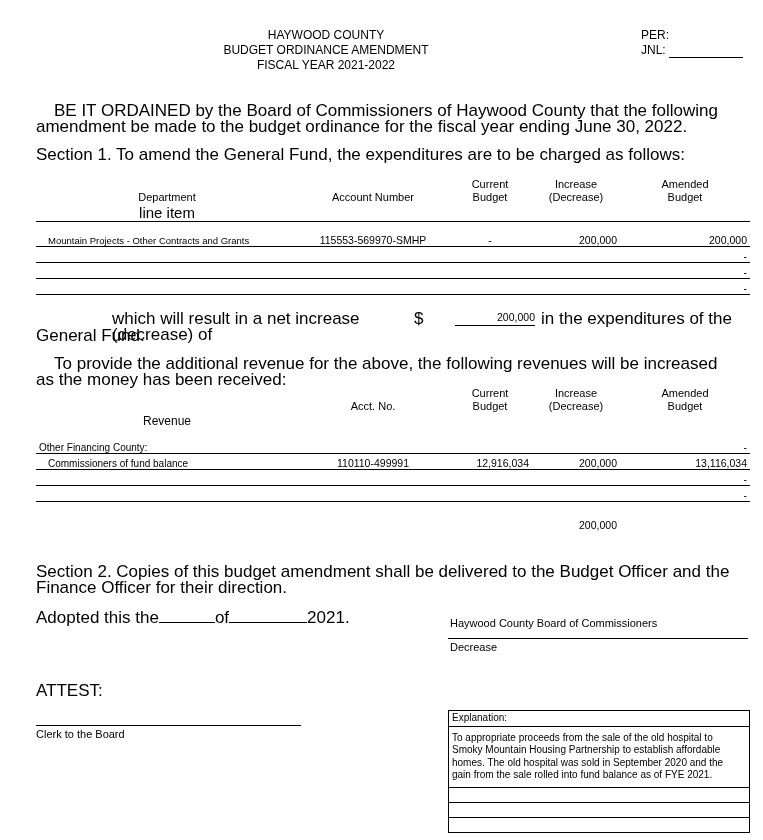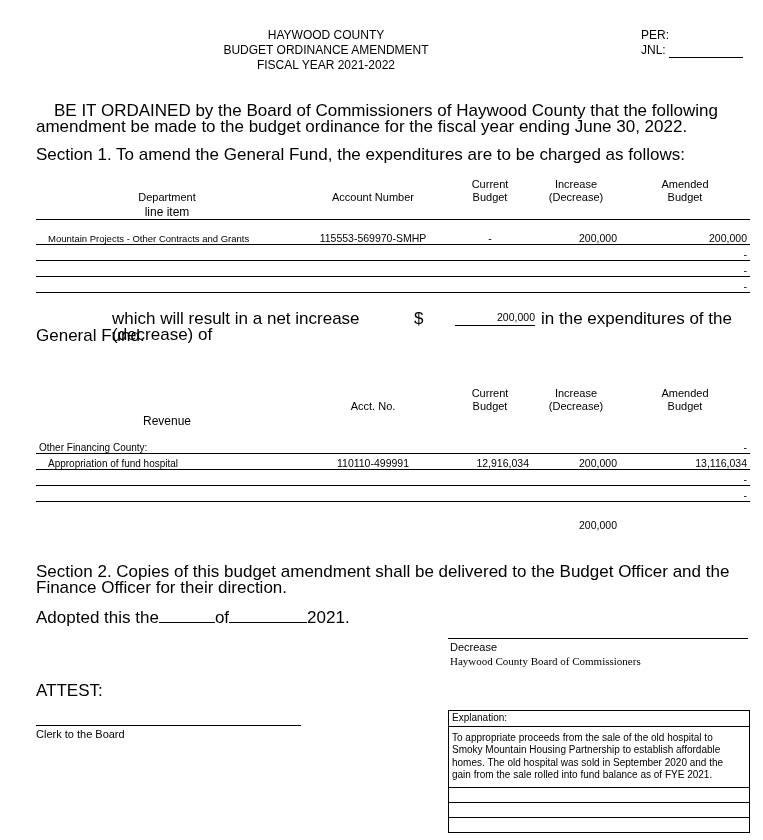--- a/index.html
+++ b/index.html
@@ -160,21 +160,21 @@
       <td class="colhead">
         <div>Increase</div>
         <div>(Decrease)</div>
       </td>
       <td class="colhead">
         <div>Amended</div>
         <div>Budget</div>
       </td>
     </tr>
     <tr class="ul">
-      <td class="ctr" style="font-size:12px;margin-top:25px;">line item</td>
+      <td class="ctr" style="font-size:15px;margin-top:25px;">line item</td>
       <td></td>
       <td></td>
       <td></td>
       <td></td>
     </tr>
     <tr style="height:9px;">
       <td style="height:9px;border:none;"></td>
           <td style="height:9px;border:none;"></td>
           <td style="height:9px;border:none;"></td>
           <td style="height:9px;border:none;"></td>
@@ -210,20 +210,24 @@
     </tr>
   </tbody>
     </table>
 
   <div class="para" style="top:311px; left:112px; width:300px;">which will result in a net increase (decrease) of</div>
   <div class="para" style="top:311px; left:414px;">$</div>
   <div style="position:absolute; top:311px; left:455px; width:80px; text-align:right; font-size:10.5px; border-bottom:1px solid #000; padding-bottom:2px;">200,000</div>
   <div class="para" style="top:311px; left:541px;">in the expenditures of the</div>
   <div class="para" style="top:328px; left:36px;">General Fund.</div>
 
+  <div class="para" style="top:356px; left:36px; width:700px;">
+    <div style="text-indent:18px;">To provide the additional revenue for the above, the following revenues will  be increased</div>
+    <div>as the money has been received:</div>
+  </div>
 
   <table class="tbl" style="top:385px; left:36px; width:714px;">
     <colgroup>
       <col style="width:262px">
       <col style="width:150px">
       <col style="width:84px">
       <col style="width:88px">
       <col style="width:130px">
     </colgroup>
     <tbody>
@@ -261,21 +265,21 @@
           <td style="height:10px;"></td>
     </tr>
     <tr class="ul">
       <td style="font-size:10px;">Other Financing County:</td>
       <td class="ctr"></td>
       <td class="num"></td>
       <td class="num"></td>
       <td class="num">-</td>
     </tr>
     <tr class="ul">
-      <td style="font-size:10px;padding-left:12px;">Appropriation of fund hospital</td>
+      <td style="font-size:10px;padding-left:12px;">Commissioners of fund balance</td>
       <td class="ctr">110110-499991</td>
       <td class="num">12,916,034</td>
       <td class="num">200,000</td>
       <td class="num">13,116,034</td>
     </tr>
     <tr class="ul">
       <td></td>
       <td class="ctr"></td>
       <td class="num"></td>
       <td class="num"></td>
@@ -302,21 +306,21 @@
     <div>Section 2.  Copies of this budget amendment shall be delivered to the Budget Officer and the</div>
     <div>Finance Officer for their direction.</div>
   </div>
 
   <div class="para" style="top:610px; left:36px;">
     <span>Adopted this the</span><span style="display:inline-block;width:56px;border-bottom:1px solid #000;"></span><span>of</span><span style="display:inline-block;width:78px;border-bottom:1px solid #000;"></span><span>2021.</span>
   </div>
 
   <div class="sigline" style="top:638px; left:448px; width:300px;"></div>
   <div class="smalltxt" style="position:absolute; top:640px; left:450px;">Decrease</div>
-  <div class="smalltxt" style="position:absolute; top:654px; left:450px;font-family:Liberation Serif, serif;">Haywood County Board of Commissioners</div>
+  <div class="smalltxt" style="position:absolute; top:616px; left:450px;">Haywood County Board of Commissioners</div>
 
   <div class="para" style="top:683px; left:36px;">ATTEST:</div>
   <div class="sigline" style="top:725px; left:36px; width:265px;"></div>
   <div class="smalltxt" style="position:absolute; top:727px; left:36px;">Clerk to the Board</div>
 
   <div class="expl" style="top:710px; left:448px;">
     <div class="row">Explanation:</div>
     <div class="body">
       <div>To appropriate proceeds from the sale of the old hospital to</div>
       <div>Smoky Mountain Housing Partnership to establish affordable</div>

